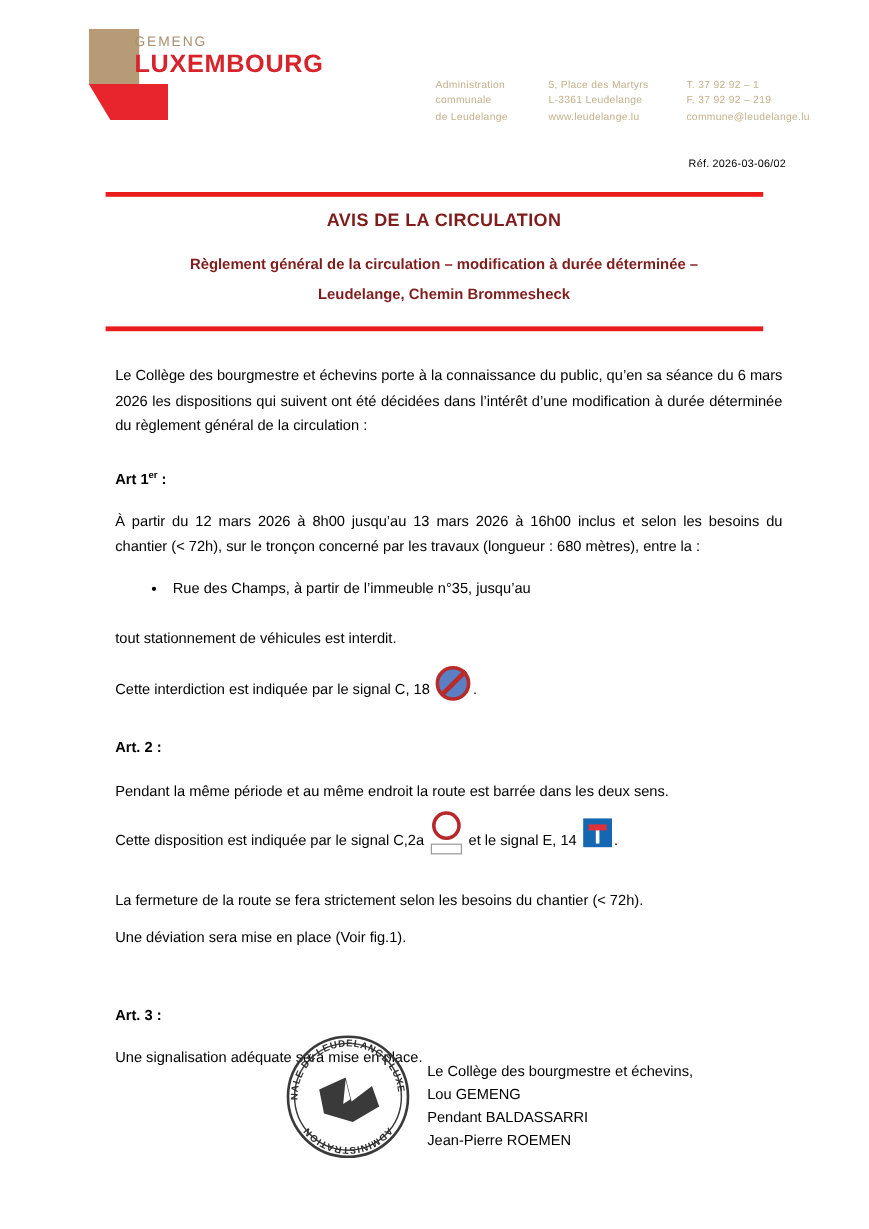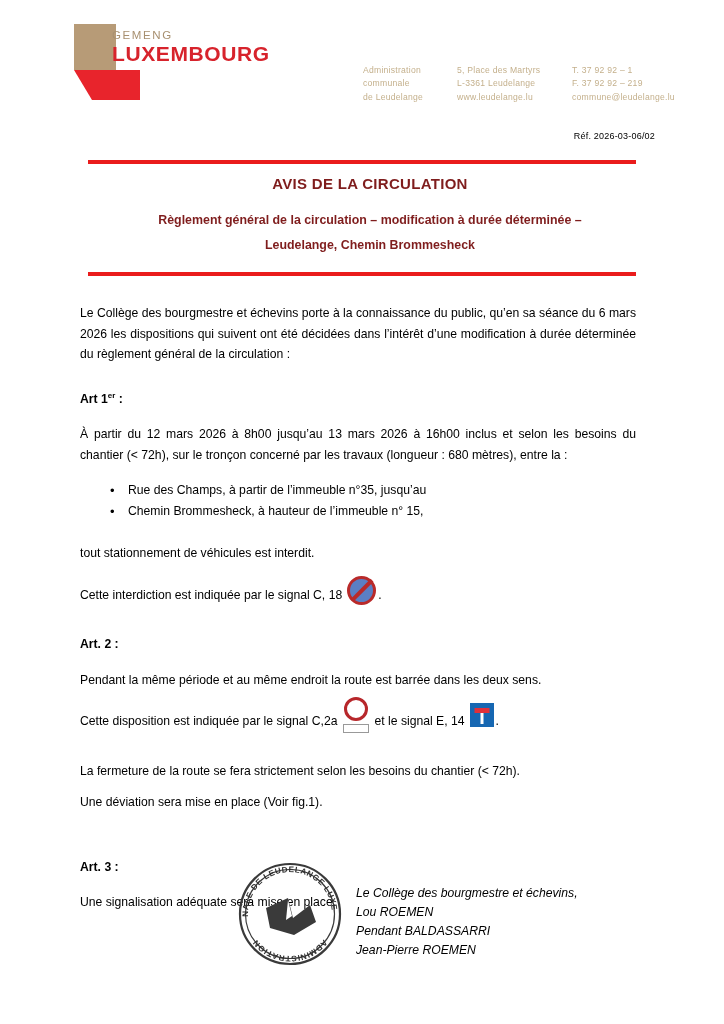--- a/index.html
+++ b/index.html
@@ -121,21 +121,21 @@
   }
   .title-sub {
     font-size: 12.4px;
     font-weight: bold;
     line-height: 25px;
   }
 
   
   .body {
     position: absolute;
-    left: 80px;
+    left: 96px;
     width: 560px;
     top: 303px;
     font-size: 12.2px;
     line-height: 20.5px;
   }
   .body p { margin: 0; }
   .para {
     text-align: justify;
     width: 556px;
   }
@@ -261,21 +261,21 @@
     margin-top: 2px;
   }
   .stamp svg { display: block; }
   .sig-text {
     margin-left: 12px;
     margin-top: 26px;
     font-size: 12.2px;
     line-height: 19px;
     color: #000;
   }
-  .sig-text div { white-space: nowrap; font-style: italic; }
+  .sig-text div { white-space: nowrap; }
 </style>
 </head>
 <body>
 
 <div class="page">
 
   <div class="header">
 
     <div class="logo-wrap">
       <svg class="logo-mark" viewBox="0 0 66 76" width="66" height="76">
@@ -330,21 +330,20 @@
     <p class="art-head"><span>Art 1</span><sup>er</sup><span> :</span></p>
 
     <div class="spacer-14"></div>
 
     <p class="para"><span>À partir </span><b>du 12 mars 2026 à 8h00 jusqu’au 13 mars 2026 à 16h00 inclus</b><span> et selon les besoins du chantier (&lt; 72h), sur le tronçon concerné par les travaux (longueur : 680 mètres), entre la :</span></p>
 
     <div class="spacer-14"></div>
 
     <ul class="bullets">
       <li>Rue des Champs, à partir de l’immeuble n°35, jusqu’au</li>
-      <li>Chemin Brommesheck, à hauteur de l’immeuble n° 15,</li>
     </ul>
 
     <div class="spacer-20"></div>
 
     <p>tout stationnement de véhicules est interdit.</p>
 
     <div class="spacer-20"></div>
 
     <p class="inline-line">
       <span>Cette interdiction est indiquée par le signal C, 18</span>
@@ -413,19 +412,19 @@
         <text font-family="Liberation Sans, sans-serif" font-size="8.1" font-weight="bold" fill="#2e2e2e" letter-spacing="0.6">
           <textPath href="#arcBot" startOffset="50%" text-anchor="middle">ADMINISTRATION</textPath>
         </text>
         <polygon points="30,48 52,38 57,58 74,45 80,62 58,75 34,68" fill="#3a3a3a"></polygon>
         <polygon points="52,40 56,56 50,60" fill="#ffffff"></polygon>
       </svg>
     </div>
 
     <div class="sig-text">
       <div>Le Collège des bourgmestre et échevins,</div>
-      <div>Lou ROEMEN</div>
+      <div>Lou GEMENG</div>
       <div>Pendant BALDASSARRI</div>
       <div>Jean-Pierre ROEMEN</div>
     </div>
   </div>
 
 </div>
 
 </body></html>

